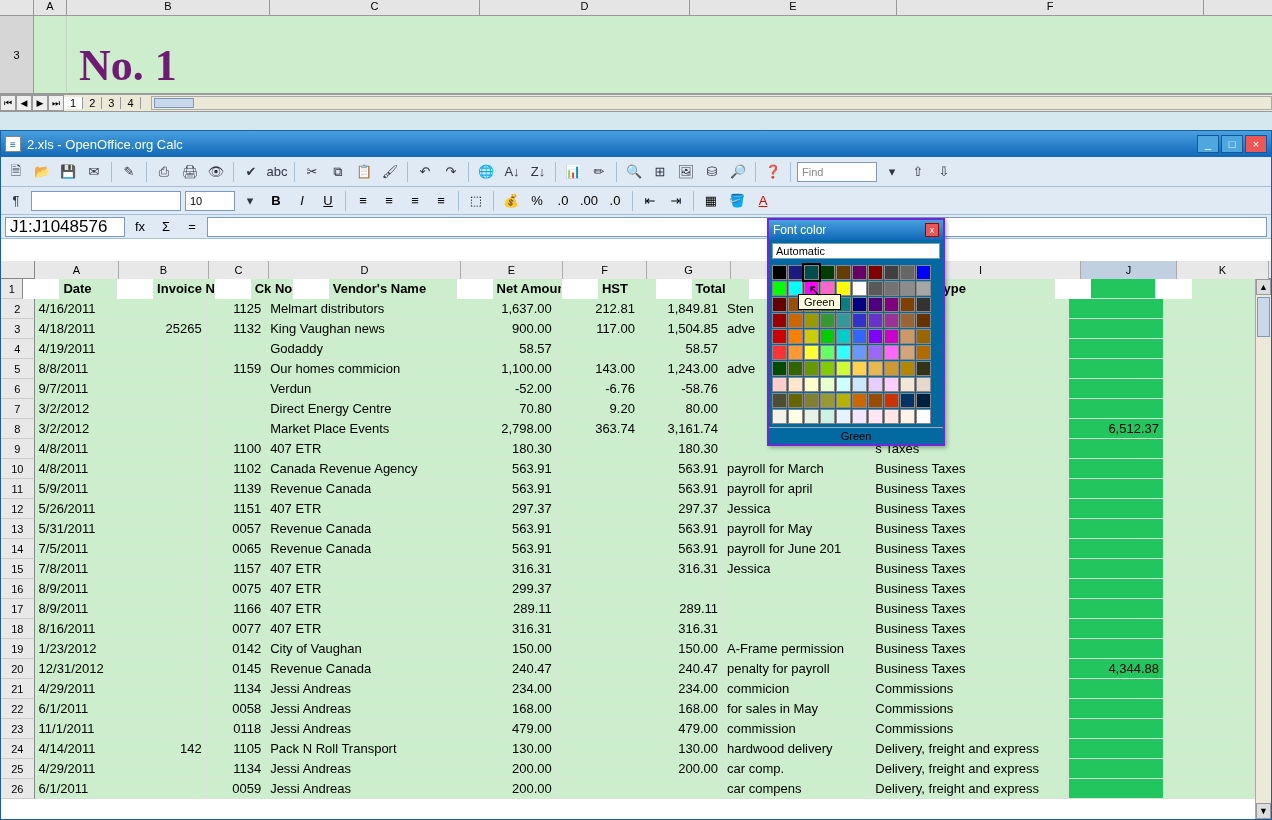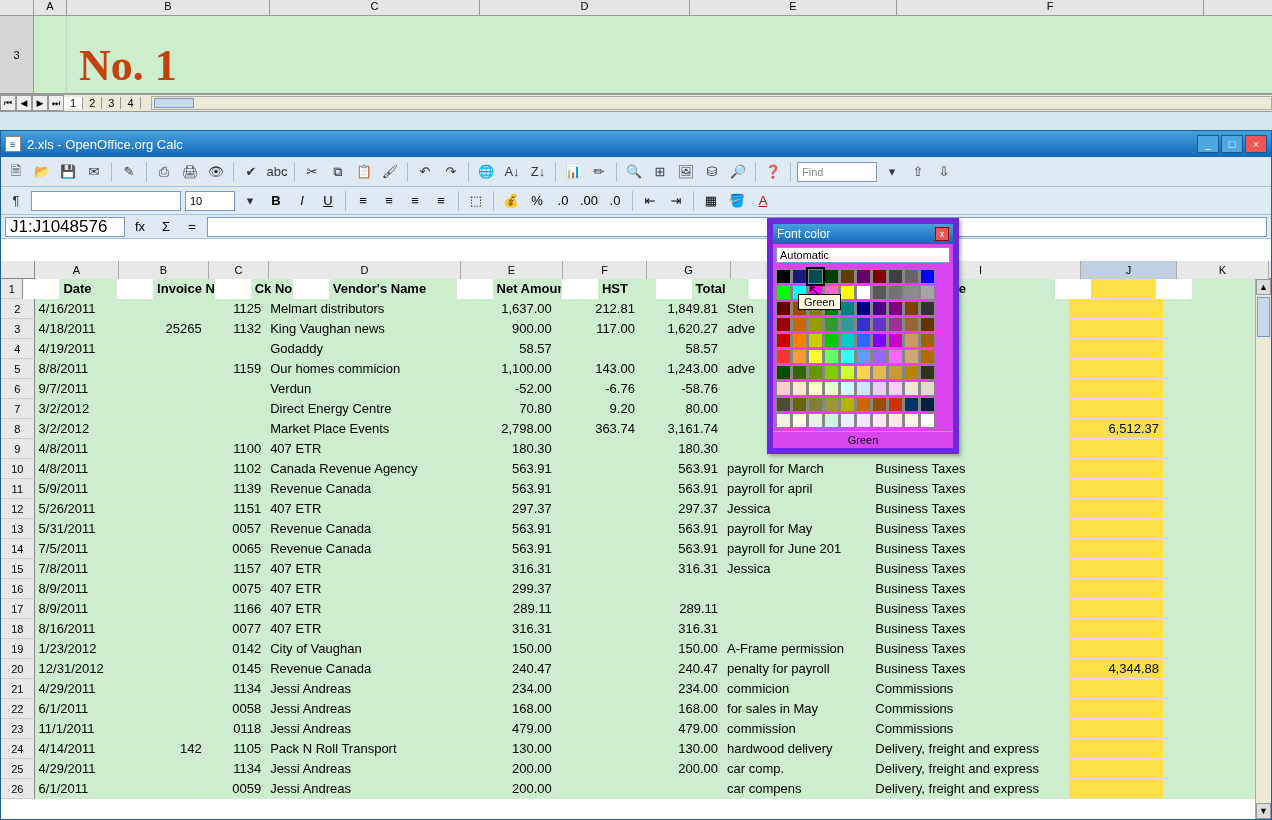--- a/index.html
+++ b/index.html
@@ -6,21 +6,21 @@
   body { font-family: "Segoe UI", Tahoma, Arial, sans-serif; font-size: 12px; background: #d6e8ef; overflow: hidden; width:1272px; height:820px; position:relative; }
 
   
   .bg-colheaders { display:flex; background:#e5e5e5; border-bottom:1px solid #999; height:16px; }
   .bg-colheaders .rowhdr-spacer{width:34px; background:#e5e5e5; border-right:1px solid #999;}
   .bg-col { text-align:center; border-right:1px solid #999; font-size:11px;}
   .bg-row3 { display:flex; height:78px; background:#cceecc;}
   .bg-row3 .rowhdr{width:34px;background:#d6d6d6;border-right:1px solid #999;display:flex;align-items:center;justify-content:center;font-size:11px;border-bottom:1px solid #999;}
   .bg-row3 .cellA{width:33px;border-right:1px solid #c0d8c0;border-bottom:1px solid #999;background:#cceecc;}
   .bg-row3 .bigtitle{flex:1;border-bottom:1px solid #999;background:#cceecc;display:flex;align-items:center;gap:62px;padding-left:12px;}
-  .bg-row3 .no1{font-family: Georgia, serif;font-weight:bold;font-size:44px;color:#c2410c;margin-top:22px;}
+  .bg-row3 .no1{font-family: Georgia, serif;font-weight:bold;font-size:44px;color:#701a75;margin-top:22px;}
   .bg-row3 .bk{font-family: Georgia, serif;font-weight:bold;font-size:38px;color:#1556d0;}
   .sheet-tabs-bar{height:18px;background:#ece9d8;display:flex;align-items:center;border-top:1px solid #999;border-bottom:1px solid #999;}
   .sheet-nav{display:flex;gap:0;}
   .sheet-nav button{width:16px;height:16px;font-size:9px;border:1px solid #999;background:#eee;}
   .sheet-tab{padding:0 6px;border-right:1px solid #999;font-size:11px;background:#fff;}
   .sheet-tab.inactive{background:#ece9d8;}
   .hscroll-bg{flex:1;margin-left:10px;height:14px;background:#ece9d8;border:1px solid #aaa;position:relative;}
   .hscroll-bg .thumb{position:absolute;left:2px;top:1px;width:40px;height:10px;background:#c8d8e8;border:1px solid #7a9ac0;}
 
   
@@ -50,27 +50,27 @@
   .colheaders{display:flex;height:18px;background:#e8e8e8;border-bottom:1px solid #888;}
   .rh-space{width:34px;border-right:1px solid #888;background:#e8e8e8;}
   .ch{text-align:center;font-size:11px;border-right:1px solid #aaa;height:18px;line-height:18px;background:#e8e8e8;}
   .ch.sel{background:#c0d0e0;}
   .gridbody{position:absolute;left:0;right:16px;top:18px;bottom:0;overflow:hidden;}
   .row{display:flex;height:20px;}
   .rowhdr2{width:34px;text-align:center;font-size:11px;border-right:1px solid #888;border-bottom:1px solid #ccc;background:#e8e8e8;line-height:20px;}
   .cell{border-right:1px solid #d6e6d6;border-bottom:1px solid #d6e6d6;background:#cceecc;padding:0 4px;font-size:13px;line-height:20px;white-space:nowrap;overflow:hidden;}
   .cell.num{text-align:right;}
   .cell.hdr{font-weight:bold;margin-left:36px;}
-  .cell.jcol{background:#fde047;}
+  .cell.jcol{background:#22c55e;}
   .vscroll{position:absolute;right:0;top:18px;bottom:0;width:16px;background:#ece9d8;border-left:1px solid #aaa;}
   .vscroll .arrow{height:16px;background:#ddd;border:1px solid #999;display:flex;align-items:center;justify-content:center;font-size:9px;}
   .vscroll .thumb{position:absolute;top:18px;left:1px;right:1px;height:40px;background:#c8d8e8;border:1px solid #7a9ac0;}
 
   
-  .fontcolor-popup{position:absolute;left:767px;top:218px;width:192px;background:#d946ef;border:6px solid #6d28d9;box-shadow:2px 2px 4px rgba(0,0,0,.3);z-index:100;}
+  .fontcolor-popup{position:absolute;left:767px;top:218px;width:178px;background:#0369a1;border:2px solid #6d28d9;box-shadow:2px 2px 4px rgba(0,0,0,.3);z-index:100;}
   .fc-title{height:20px;background:linear-gradient(#49a0de,#1068b8);color:#fff;font-size:12px;display:flex;align-items:center;padding:0 4px;}
   .fc-title .x{margin-left:auto;width:14px;height:14px;background:#e55;border:1px solid #900;display:flex;align-items:center;justify-content:center;font-size:9px;}
   .fc-auto{margin:3px;border:1px solid #7a9ac0;background:#fff;font-size:11px;padding:1px 3px;}
   .swatch-grid{display:grid;grid-template-columns:repeat(10,15px);grid-auto-rows:15px;gap:1px;padding:3px;}
   .swatch{width:15px;height:15px;border:1px solid #888;}
   .swatch.hover{outline:2px solid #000;position:relative;z-index:2;}
   .tooltip{position:absolute;left:798px;top:294px;background:#ffffe1;border:1px solid #000;font-size:11px;padding:1px 5px;z-index:200;}
   .fc-status{text-align:center;font-size:11px;padding:2px;border-top:1px solid #aaa;}
   .cursor{position:absolute;left:808px;top:281px;z-index:300;font-size:16px;pointer-events:none;}
 
@@ -253,21 +253,21 @@
           <div class="cell cw-K"></div>
         </div>
         <div class="row">
           <div class="rowhdr2">3</div>
           <div class="cell cw-A">4/18/2011</div>
           <div class="cell cw-B num">25265</div>
           <div class="cell cw-C num">1132</div>
           <div class="cell cw-D">King Vaughan news</div>
           <div class="cell cw-E num">900.00</div>
           <div class="cell cw-F num">117.00</div>
-          <div class="cell cw-G num">1,620.27</div>
+          <div class="cell cw-G num">1,504.85</div>
           <div class="cell cw-H">adve</div>
           <div class="cell cw-I">ng</div>
           <div class="cell cw-J num jcol"></div>
           <div class="cell cw-K"></div>
         </div>
         <div class="row">
           <div class="rowhdr2">4</div>
           <div class="cell cw-A">4/19/2011</div>
           <div class="cell cw-B num"></div>
           <div class="cell cw-C num"></div>

